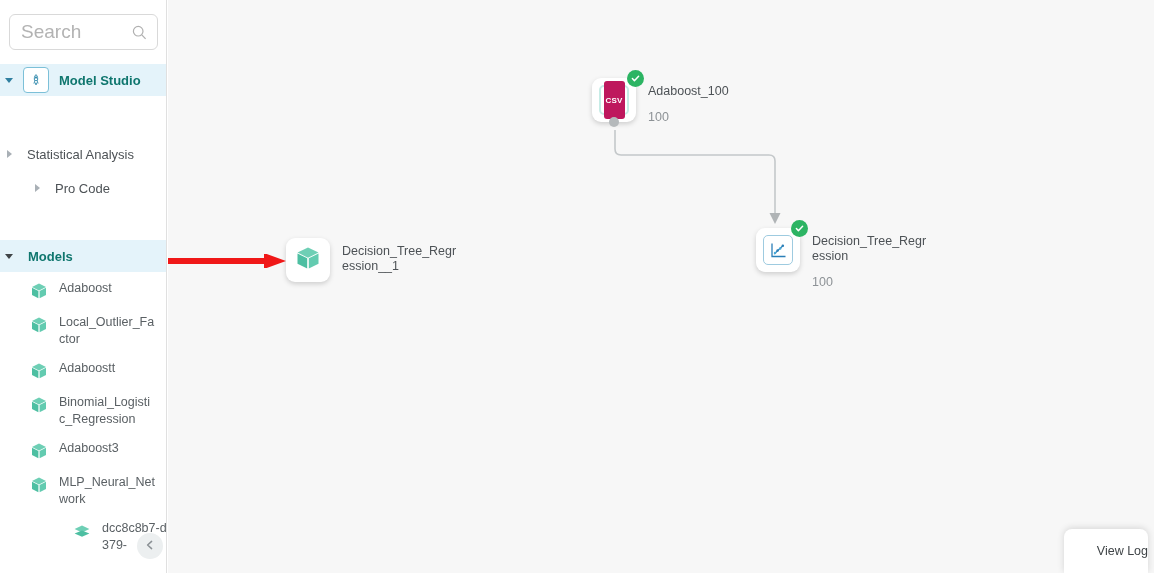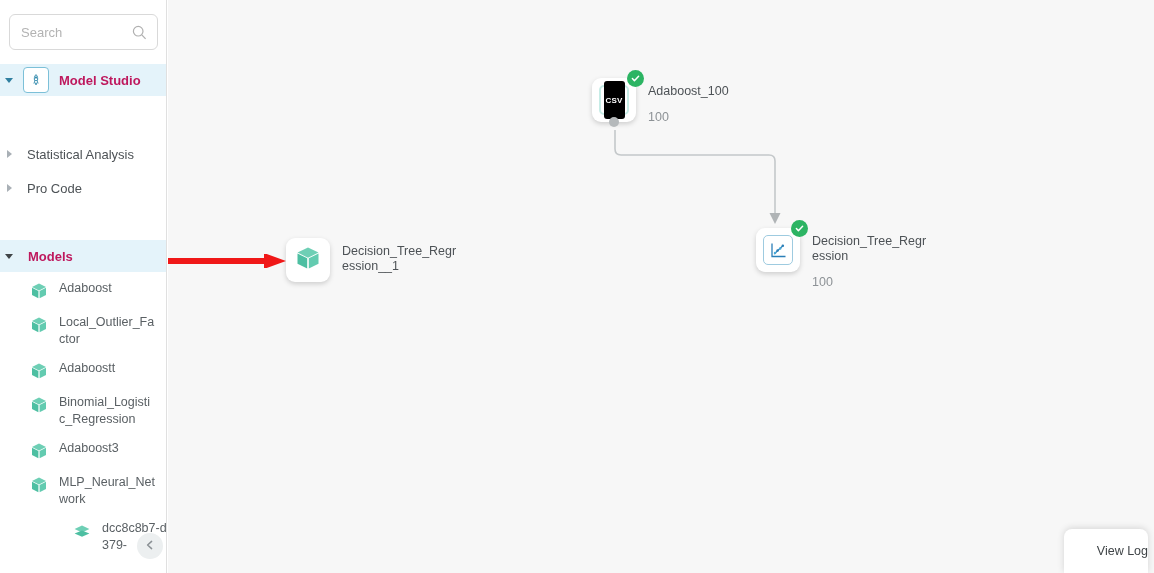--- a/index.html
+++ b/index.html
@@ -39,21 +39,21 @@
     border-radius: 6px;
     background: #fff;
     display: flex;
     align-items: center;
   }
   .search-input {
     border: none;
     outline: none;
     background: transparent;
     font-family: "Liberation Sans", sans-serif;
-    font-size: 13px;
+    font-size: 19px;
     color: #4a4a4a;
     padding: 0 0 0 11px;
     width: 105px;
     height: 32px;
   }
   .search-input::placeholder { color: #b3b3b3; }
   .search-icon {
     width: 22px; height: 22px;
     margin-left: 2px;
     display: flex; align-items: center; justify-content: center;
@@ -95,21 +95,21 @@
     width: 24px; height: 24px;
     border: 1px solid #7cc0d8;
     border-radius: 4px;
     background: #ffffff;
     margin-left: 5px;
     display: flex; align-items: center; justify-content: center;
     flex: 0 0 24px;
   }
   .nav-label {
     font-size: 13px;
-    color: #be185d;
+    color: #0f766e;
     margin-left: 10px;
     white-space: nowrap;
   }
   .nav-label.bold { font-weight: bold; font-size: 13px; }
   .nav-label.sub { color: #4d5256; margin-left: 9px; }
 
   .model-item {
     position: absolute;
     left: 0;
     width: 167px;
@@ -215,21 +215,21 @@
     box-sizing: border-box;
   }
   .icon-tile.csv {
     border: 2px solid #c6ece6;
   }
   .icon-tile.chart {
     border: 1.5px solid #9ecbe0;
   }
   .csv-square {
     width: 21px; height: 38px;
-    background: #000000;
+    background: #be185d;
     border-radius: 3px;
     color: #ffffff;
     font-size: 8px;
     font-weight: bold;
     display: flex; align-items: center; justify-content: center;
     letter-spacing: 0.2px;
   }
 
   
   .red-arrow {
@@ -290,21 +290,21 @@
       </span>
       <span class="nav-label bold">Model Studio</span>
     </div>
 
     <div class="nav-row" style="top:138px;">
       <span class="caret">
           <span class="caret-right"></span>
         </span>
       <span class="nav-label sub">Statistical Analysis</span>
     </div>
-    <div class="nav-row" style="top:172px;">
+    <div class="nav-row" style="top:172px;padding-left:28px;">
       <span class="caret">
           <span class="caret-right"></span>
         </span>
       <span class="nav-label sub">Pro Code</span>
     </div>
 
     <div class="nav-row highlight" style="top:240px;">
       <span class="caret">
           <span class="caret-down"></span>
         </span>

